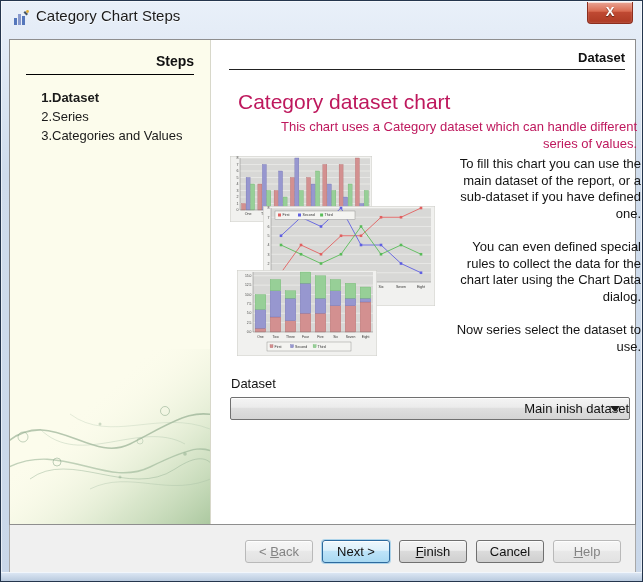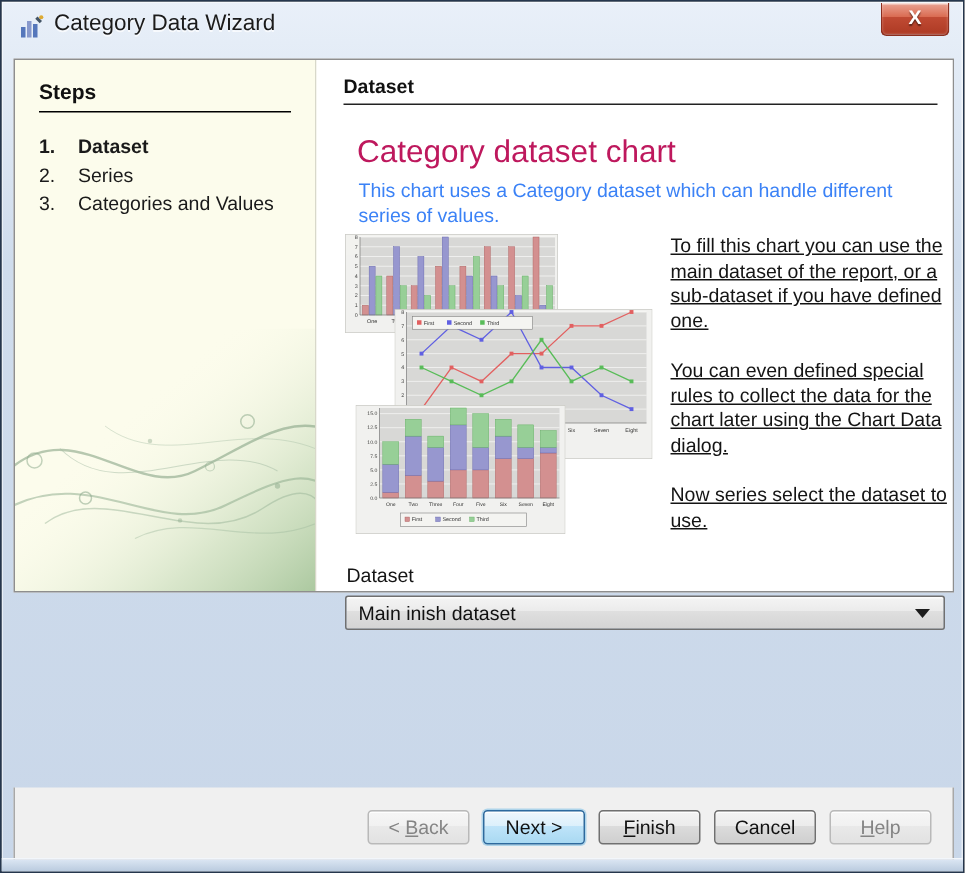--- a/index.html
+++ b/index.html
@@ -20,49 +20,49 @@
   #close-btn {
     position:absolute; left:586px; top:1px; width:46px; height:22px;
     border:1px solid #8c2e1e; border-top:none; border-radius:0 0 4px 4px;
     background:linear-gradient(#eaa595, #d96a50 45%, #c04a33 46%, #ad3a24);
     box-shadow:inset 0 1px 0 rgba(255,255,255,.6), inset 0 0 2px rgba(255,255,255,.35);
     color:#fff; font-size:13px; font-weight:bold; text-align:center; line-height:20px;
     cursor:pointer; text-shadow:0 1px 1px rgba(0,0,0,.5);
   }
   
   #panel {
-    position:absolute; left:8px; top:38px; width:627px; height:356px;
-    background:#ffffff; border:1px solid #8e8e8e;
+    position:absolute; left:8px; top:38px; width:627px; height:486px;
+    background:#ffffff; border:1px solid #8e8e8e;text-align:right;
   }
   
   #sidebar { position:absolute; left:0; top:0; bottom:0; width:201px;
     background:#fcfcec; border-right:1px solid #d8d8ca; overflow:hidden; }
   #steps-heading {
     margin:13px 16px 0 16px; font-size:14px; font-weight:bold; color:#111;
     padding-bottom:5px; border-bottom:1.5px solid #000; width:168px;
   }
   #steps-list { margin-top:13px; }
   .step-row { display:flex; padding:2px 0 2px 16px; font-size:13px; color:#1a1a1a; }
   .step-num { width:26px; }
   .step-row.active { font-weight:bold; }
   #swirl { position:absolute; left:0; bottom:0; width:201px; height:175px; }
   
   #main { position:absolute; left:201px; top:0; right:0; bottom:0; background:#fff; }
   #section-heading {
     margin:10px 10px 0 18px; font-size:13px; font-weight:bold; color:#111;
     padding-bottom:4px; border-bottom:1.5px solid #222;
   }
   #chart-title { position:absolute; left:27px; top:50px; font-size:21px; font-weight:400; color:#be185d; }
-  #chart-subtitle { position:absolute; left:28px; top:78px; width:385px; font-size:13px; line-height:17px; color:#3b82f6; }
+  #chart-subtitle { position:absolute; left:41px; top:78px; width:385px; font-size:13px; line-height:17px; color:#be185d; }
   #preview { position:absolute; left:18px; top:114px; width:210px; height:202px; opacity:.93; }
   #preview svg { position:absolute; }
   #svg-bar     { left:1px;  top:2px;   width:142px; height:66px; }
   #svg-line    { left:34px; top:52px;  width:172px; height:100px; }
   #svg-stacked { left:8px;  top:116px; width:140px; height:86px; }
-  #info-col { position:absolute; left:236px; top:116px; width:194px; font-size:13px; line-height:16.5px; color:#141414;text-decoration:underline; }
+  #info-col { position:absolute; left:236px; top:116px; width:194px; font-size:13px; line-height:16.5px; color:#141414; }
   #info-col p { margin-bottom:17px; }
   #dataset-label { position:absolute; left:20px; top:336px; font-size:13px; color:#141414; }
   #dataset-combo {
     position:absolute; left:19px; top:357px; width:400px; height:23px;
     border:1px solid #707070; border-radius:2px;
     background:linear-gradient(#f4f4f4, #ebebeb 45%, #dfdfdf 46%, #d4d4d4);
     font-size:13px; color:#111; line-height:21px; padding-left:8px; cursor:pointer;
     box-shadow:inset 0 1px 0 rgba(255,255,255,.8);
   }
   #combo-arrow {
@@ -104,21 +104,21 @@
 <div id="window">
 
   <div id="titlebar">
     <svg id="title-icon" viewBox="0 0 17 17">
       <rect x="1" y="9" width="3" height="7" fill="#5577bb"></rect>
       <rect x="5" y="5" width="3" height="11" fill="#8899cc"></rect>
       <rect x="9" y="7" width="3" height="9" fill="#5577bb"></rect>
       <path d="M12 2 L15 5 L13.5 6.5 L10.5 3.5 Z" fill="#445566"></path>
       <circle cx="14.5" cy="2.5" r="1.4" fill="#ddaa33"></circle>
     </svg>
-    <span id="window-title">Category Data Wizard</span>
+    <span id="window-title">Category Chart Steps</span>
     <div id="close-btn">X</div>
   </div>
 
   <div id="panel">
 
     <div id="sidebar">
       <div id="steps-heading">Steps</div>
       <div id="steps-list">
         <div class="step-row active">
           <span class="step-num">1.</span>

